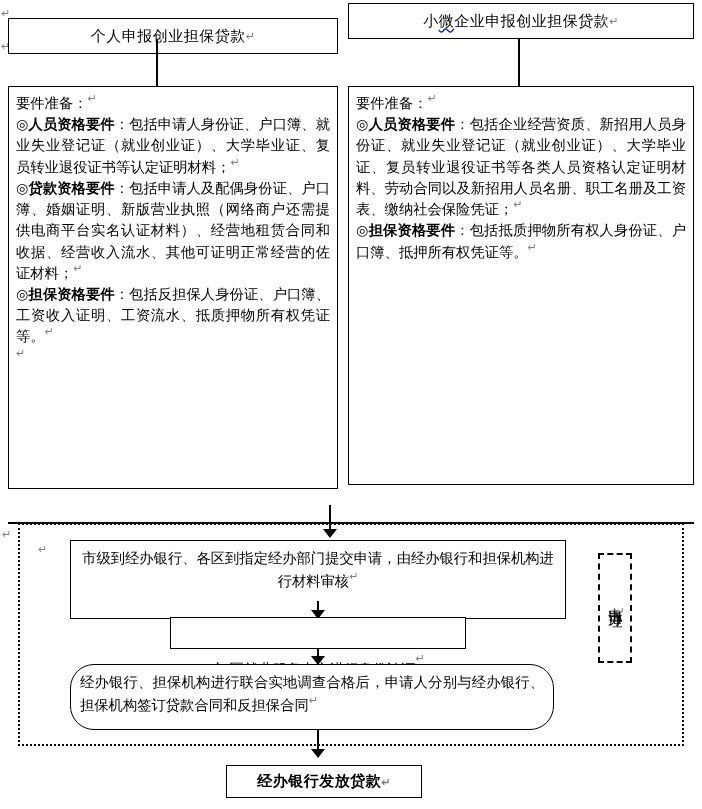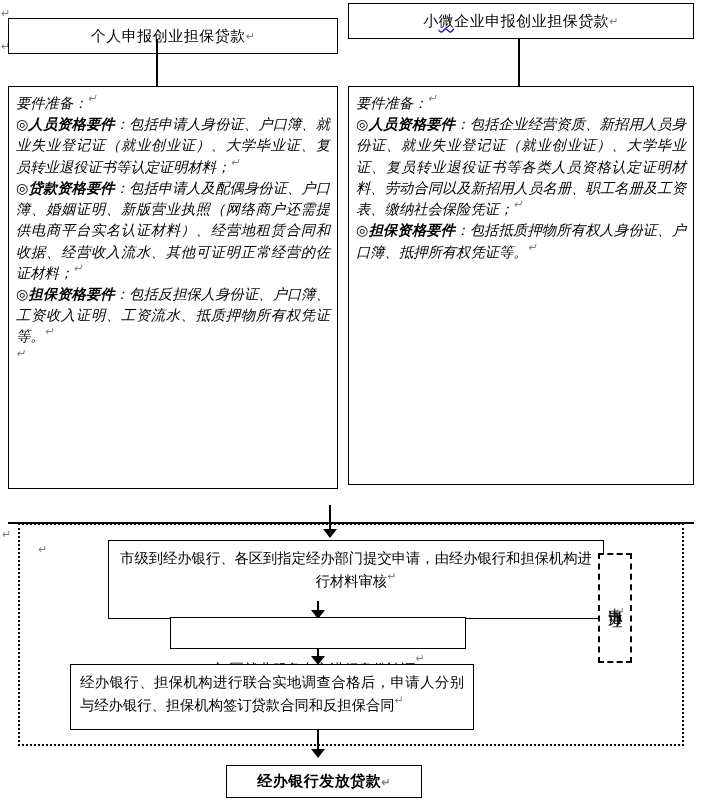--- a/index.html
+++ b/index.html
@@ -65,21 +65,20 @@
   
   #detail-left  { left: 8px;   top: 86px; width: 330px; height: 403px; }
   #detail-right { left: 348px; top: 86px; width: 346px; height: 399px; }
 
   .detail-body {
     padding: 6px 7px 4px 7px;
     font-size: 14.3px;
     line-height: 1.485;
     text-align: justify;
     text-justify: inter-ideograph;
-    font-style: italic;
   }
   .detail-body p { margin: 0; }
   .detail-body b { font-weight: bold; }
 
   
   #junction-hline {
     position: absolute;
     left: 8px; top: 522px; width: 686px; height: 2px;
     background: #000000;
   }
@@ -102,23 +101,23 @@
   #arrow-into-group .head  { top: 24px; }
 
   
   #process-group {
     position: absolute;
     left: 18px; top: 523px; width: 666px; height: 223px;
     border: 2px dotted #000000;
     background: transparent;
   }
 
-  #step-1 { left: 70px;  top: 540px; width: 496px; height: 79px; margin-left: 38px; }
+  #step-1 { left: 70px;  top: 540px; width: 496px; height: 79px; }
   #step-2 { left: 170px; top: 617px; width: 296px; height: 32px; }
-  #step-3 { left: 70px;  top: 664px; width: 404px; height: 66px; }
+  #step-3 { left: 70px;  top: 664px; width: 484px; height: 66px; border-radius: 24px; }
 
   .step-body {
     padding: 6px 9px;
     font-size: 14.3px;
     line-height: 1.62;
     text-align: center;
   }
   .step-body.just { text-align: justify; text-justify: inter-ideograph; }
   .step-body.one-line {
     padding: 0;

